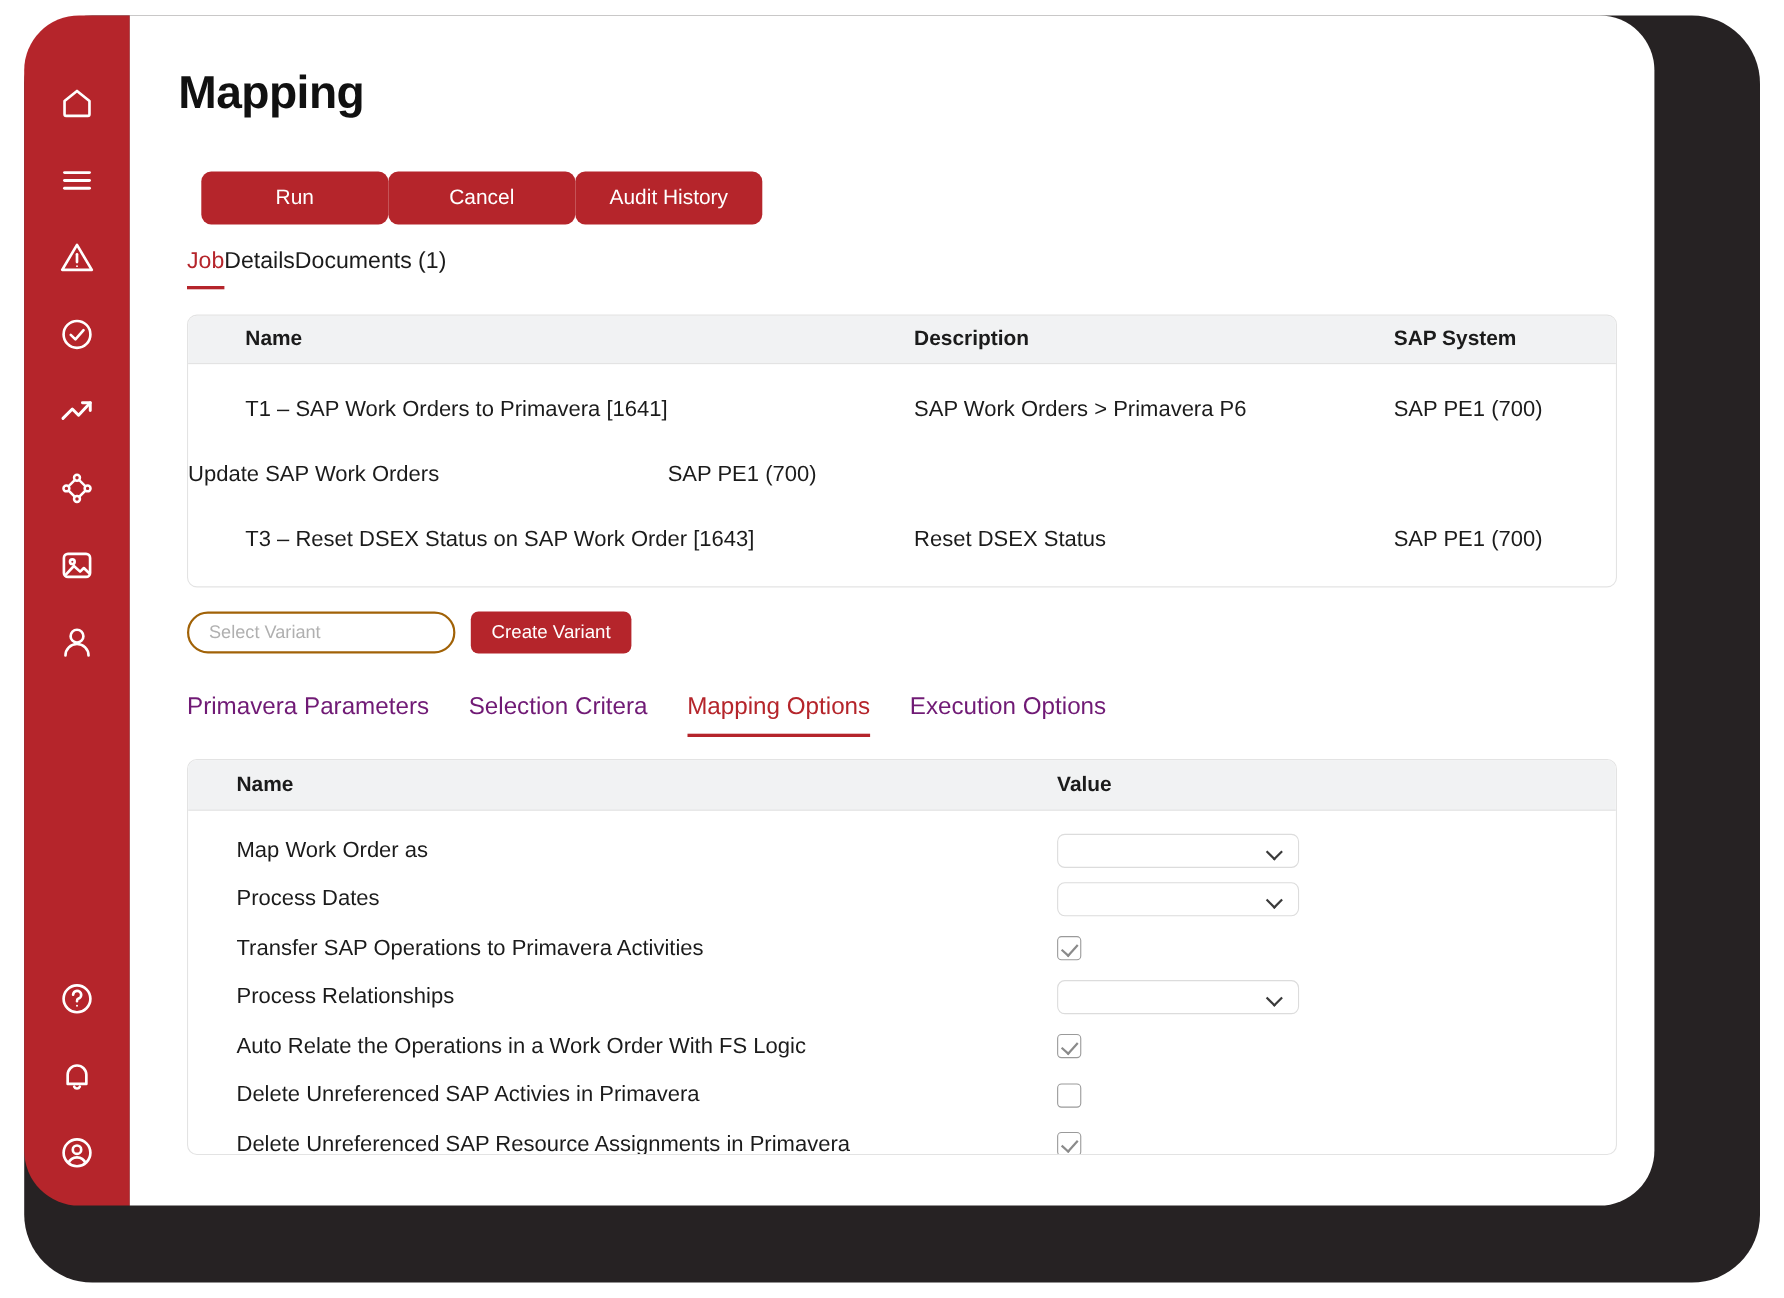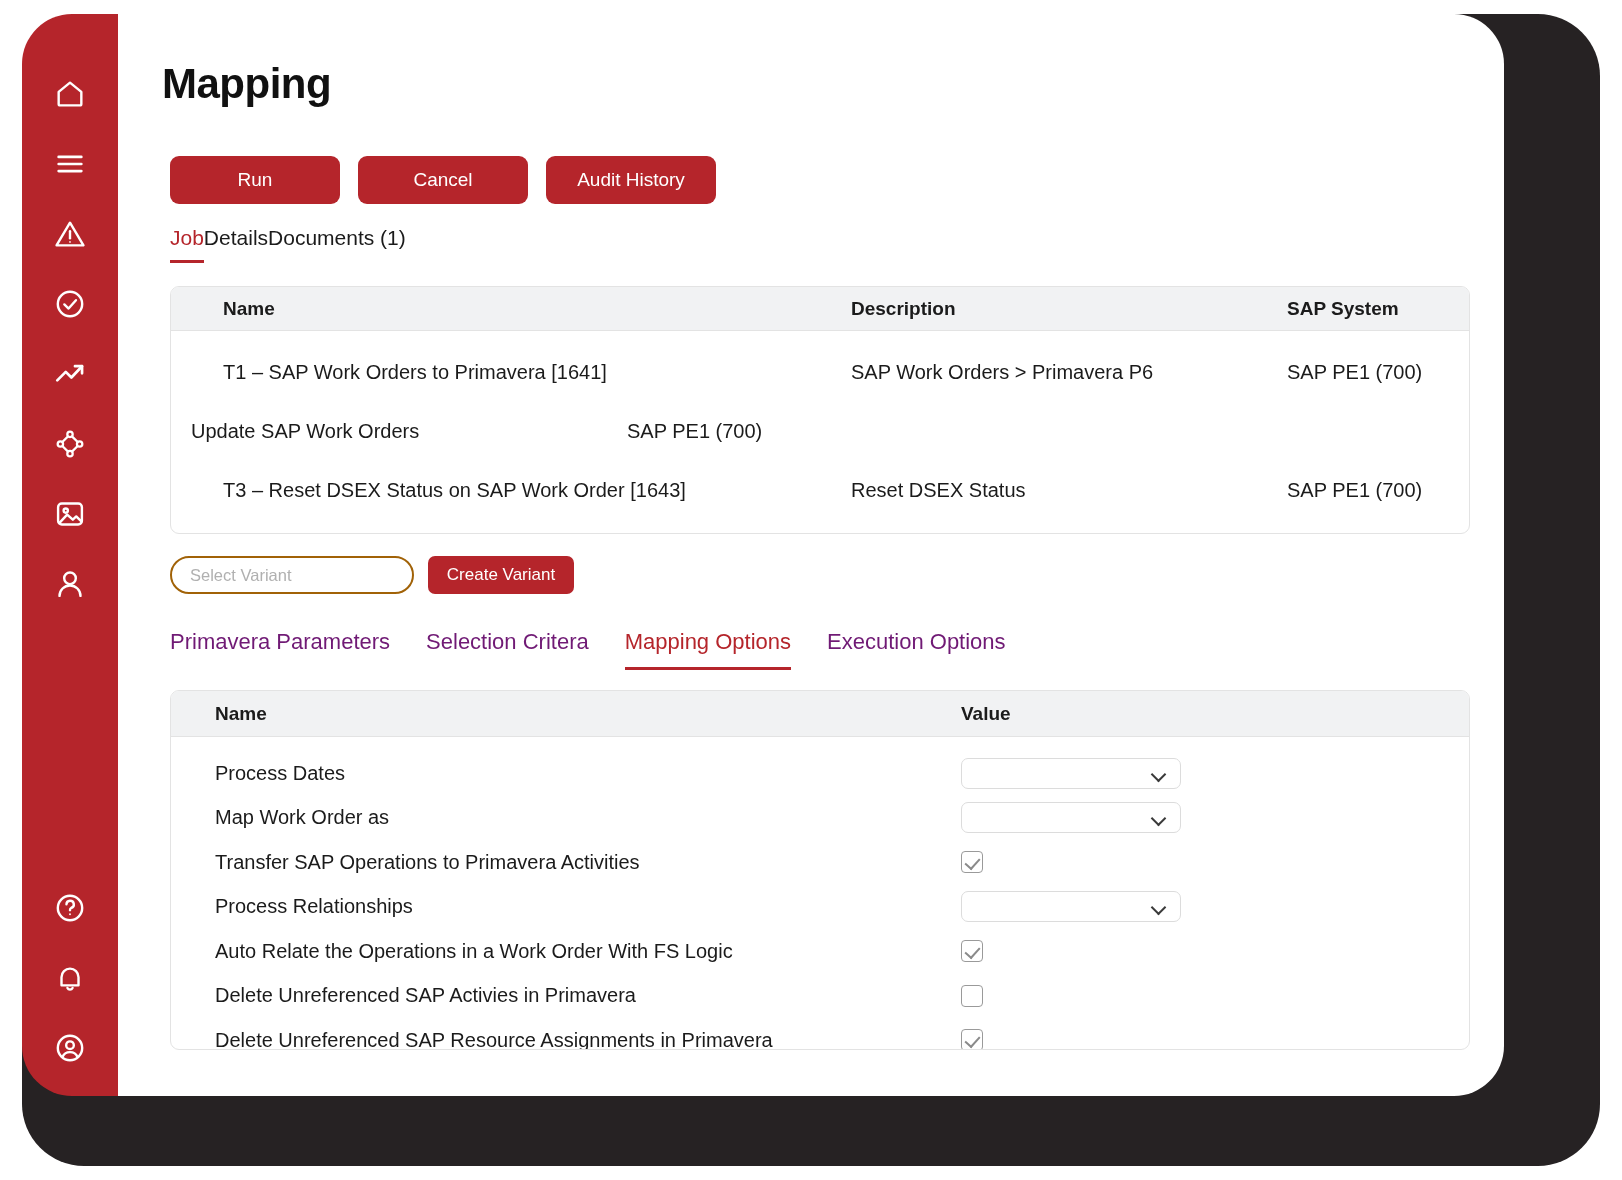--- a/index.html
+++ b/index.html
@@ -96,24 +96,23 @@
     font-size: 20.5px;
     color: #1b1b1b;
     text-decoration: none;
     white-space: nowrap;
     cursor: pointer;
   }
 
   
   .action-bar {
     position: absolute;
-    left: 52px;
+    left: 65px;
     top: 142px;
     display: flex;
-    gap: 18px;
     align-items: flex-end;
   }
   .btn-primary {
     background: #b5252b;
     color: #ffffff;
     border: none;
     border-radius: 9px;
     font-size: 19px;
     font-family: inherit;
     height: 48px;
@@ -166,21 +165,21 @@
     height: 44px;
     align-items: center;
     border-bottom: 1px solid #e3e3e3;
   }
   .th {
     font-size: 19px;
     font-weight: 700;
     color: #1b1b1b;
   }
   .job-c1 { width: 660px; padding-left: 52px; }
-  .job-c2 { width: 436px; margin-left: 20px; }
+  .job-c2 { width: 436px; }
   .job-c3 { flex: 1; }
 
   .trow {
     display: flex;
     height: 59px;
     align-items: center;
   }
   .td {
     font-size: 20px;
     color: #1b1b1b;
@@ -464,64 +463,64 @@
   </div>
 
   <div class="card opt-table">
     <div class="thead opt-head">
       <div class="th opt-c1">Name</div>
       <div class="th opt-c2">Value</div>
     </div>
     <div class="opt-rows-wrap">
 
       <div class="opt-row">
+        <div class="opt-name opt-c1">Map Work Order as</div>
+        <div class="opt-c2">
+          <div class="select-box"></div>
+        </div>
+      </div>
+
+      <div class="opt-row">
         <div class="opt-name opt-c1">Process Dates</div>
         <div class="opt-c2">
           <div class="select-box"></div>
         </div>
       </div>
 
       <div class="opt-row">
-        <div class="opt-name opt-c1">Map Work Order as</div>
+        <div class="opt-name opt-c1">Transfer SAP Operations to Primavera Activities</div>
+        <div class="opt-c2">
+          <div class="chk checked"></div>
+        </div>
+      </div>
+
+      <div class="opt-row">
+        <div class="opt-name opt-c1">Process Relationships</div>
         <div class="opt-c2">
           <div class="select-box"></div>
         </div>
       </div>
 
       <div class="opt-row">
-        <div class="opt-name opt-c1">Transfer SAP Operations to Primavera Activities</div>
+        <div class="opt-name opt-c1">Auto Relate the Operations in a Work Order With FS Logic</div>
         <div class="opt-c2">
           <div class="chk checked"></div>
         </div>
       </div>
 
       <div class="opt-row">
-        <div class="opt-name opt-c1">Process Relationships</div>
-        <div class="opt-c2">
-          <div class="select-box"></div>
-        </div>
-      </div>
-
-      <div class="opt-row">
-        <div class="opt-name opt-c1">Auto Relate the Operations in a Work Order With FS Logic</div>
+        <div class="opt-name opt-c1">Delete Unreferenced SAP Activies in Primavera</div>
+        <div class="opt-c2">
+          <div class="chk"></div>
+        </div>
+      </div>
+
+      <div class="opt-row">
+        <div class="opt-name opt-c1">Delete Unreferenced SAP Resource Assignments in Primavera</div>
         <div class="opt-c2">
           <div class="chk checked"></div>
         </div>
       </div>
 
-      <div class="opt-row">
-        <div class="opt-name opt-c1">Delete Unreferenced SAP Activies in Primavera</div>
-        <div class="opt-c2">
-          <div class="chk"></div>
-        </div>
-      </div>
-
-      <div class="opt-row">
-        <div class="opt-name opt-c1">Delete Unreferenced SAP Resource Assignments in Primavera</div>
-        <div class="opt-c2">
-          <div class="chk checked"></div>
-        </div>
-      </div>
-
     </div>
   </div>
 
 </div>
 
 </body></html>

